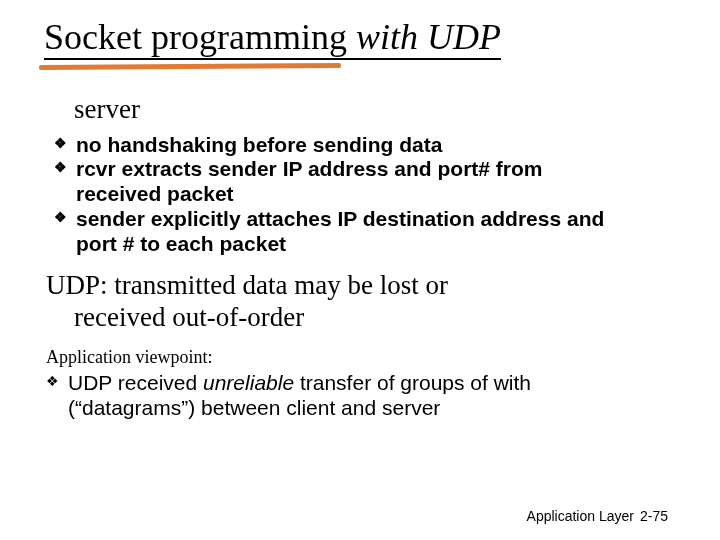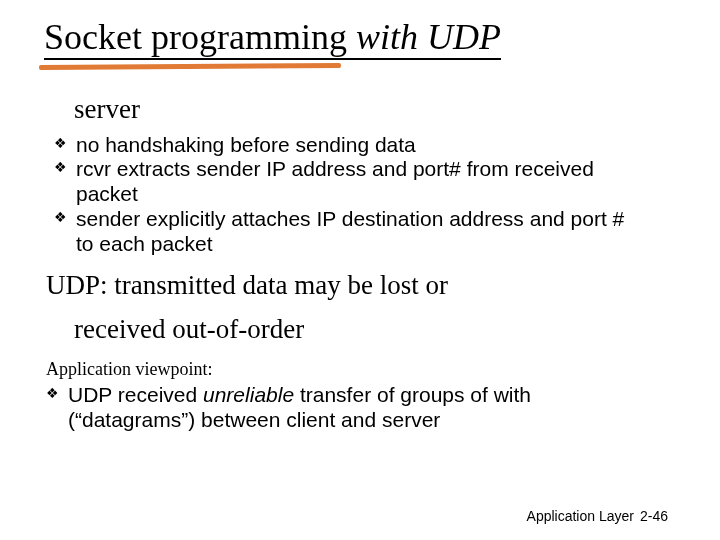--- a/index.html
+++ b/index.html
@@ -55,20 +55,21 @@
     margin-top: 36px;
     padding-left: 2px;
     padding-right: 20px;
     text-indent: 0;
   }
   .subhead .hang { display: block; margin-left: 28px; }
   .bullets {
     margin: 8px 0 0 10px;
     padding: 0;
     list-style: none;
+    font-weight: bold;
   }
   .bullets li {
     position: relative;
     font-size: 21px;
     line-height: 1.18;
     padding-left: 22px;
     margin: 0 30px 0 0;
   }
   .bullets li + li { margin-top: 0; }
   .bullets li::before {
@@ -79,21 +80,21 @@
     font-size: 14px;
     color: #000;
   }
   .subhead2 {
     font-family: "Times New Roman", Times, serif;
     font-size: 27px;
     line-height: 1.15;
     margin-top: 14px;
     padding-left: 2px;
   }
-  .subhead2 .hang { display: block; margin-left: 28px; margin-top: 12px; }
+  .subhead2 .hang { display: block; margin-left: 28px; }
   .subhead3 {
     font-family: "Times New Roman", Times, serif;
     font-size: 18px;
     line-height: 1.15;
     margin-top: 14px;
     padding-left: 2px;
   }
   .bullets2 {
     margin: 4px 0 0 2px;
     padding: 0;
@@ -153,16 +154,16 @@
 
   <div class="subhead3">Application viewpoint:</div>
 
   <ul class="bullets2">
     <li>
       <span>UDP received </span><em>unreliable</em><span> transfer of groups of with (“datagrams”) between client and server</span>
     </li>
   </ul>
 
   <div class="footer">
-    <span>Application Layer</span><span class="pg">2-46</span>
+    <span>Application Layer</span><span class="pg">2-75</span>
   </div>
 
 </div>
 
 </body></html>

